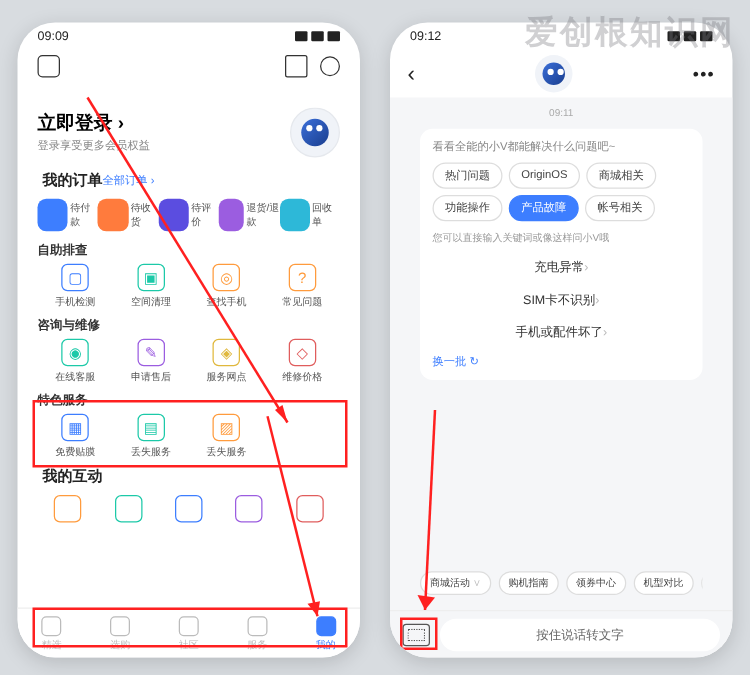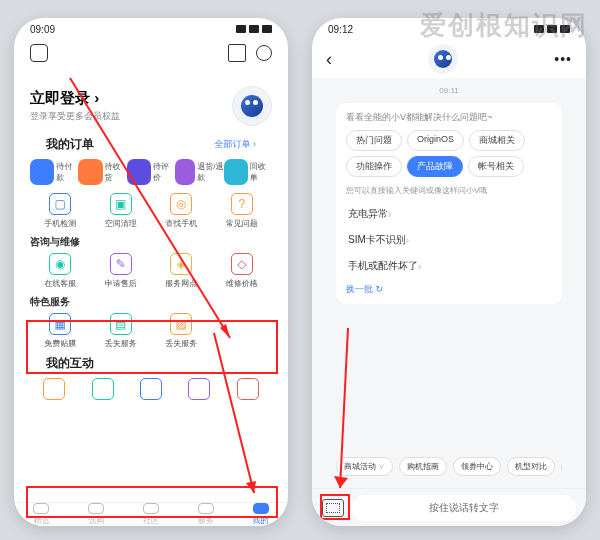--- a/index.html
+++ b/index.html
@@ -20,21 +20,21 @@
 .login-sub{font-size:9px;color:#888}
 .avatar{width:40px;height:40px;border-radius:50%;background:#f0f3f8;display:flex;align-items:center;justify-content:center;border:1px solid #e5e8ed}
 .avatar-inner{width:22px;height:22px;border-radius:50%;background:linear-gradient(135deg,#3b6fd9,#1a3e8e);position:relative}
 .avatar-inner::after{content:"";position:absolute;top:5px;left:4px;width:5px;height:5px;border-radius:50%;background:#fff;box-shadow:8px 0 0 #fff}
 .chips{display:flex;gap:8px;padding:0 16px 10px}
 .chip{background:#f2f4f8;border-radius:12px;padding:5px 10px;font-size:10px;color:#555;display:flex;align-items:center;gap:4px}
 .chip-ico{width:12px;height:12px;border-radius:3px}
 .chip-blue{background:#3d7eff}
 .chip-orange{background:#ff9b3d}
 .section{padding:0 16px}
-.sec-head{display:flex;justify-content:space-between;align-items:center;margin:4px 16px 6px}
+.sec-head{display:flex;align-items:center;margin:4px 4px 6px}
 .sec-title{font-size:12px;font-weight:700;color:#222}
 .sec-link{font-size:9px;color:#3d7eff}
 .order-row{display:flex;justify-content:space-between;margin-bottom:8px}
 .order-item{display:flex;flex-direction:row;align-items:center;gap:2px;width:20%}
 .order-ico{width:26px;height:26px;border-radius:7px;display:flex;align-items:center;justify-content:center}
 .oi1{background:#3d7eff}.oi2{background:#ff7b3d}.oi3{background:#5b4de0}.oi4{background:#9b5de0}.oi5{background:#2db8d8}
 .order-lbl{font-size:8px;color:#555}
 .group-title{font-size:10px;font-weight:600;color:#333;margin:6px 0 4px}
 .grid4{display:flex;justify-content:space-between}
 .grid-item{display:flex;flex-direction:column;align-items:center;gap:3px;width:25%}
@@ -45,21 +45,21 @@
 .gi-purple{border-color:#9b5de0;color:#9b5de0}
 .gi-red{border-color:#e05d5d;color:#e05d5d}
 .gi-yellow{border-color:#e0b83d;color:#e0b83d}
 .grid-lbl{font-size:8px;color:#555}
 .redbox{position:absolute;border:2px solid #ff2020;pointer-events:none}
 .redbox.a{left:12px;top:302px;width:252px;height:54px}
 .redbox.b{left:12px;bottom:8px;width:252px;height:32px}
 .redbox.c{left:8px;bottom:6px;width:30px;height:26px}
 .arrow{position:absolute;pointer-events:none}
 .arrow svg{overflow:visible}
-.tabbar{position:absolute;bottom:0;left:0;right:0;height:24px;background:#fff;display:flex;border-top:1px solid #eee}
+.tabbar{position:absolute;bottom:0;left:0;right:0;height:40px;background:#fff;display:flex;border-top:1px solid #eee}
 .tab{flex:1;display:flex;flex-direction:column;align-items:center;justify-content:center;gap:1px}
 .tab-ico{width:16px;height:16px;border:1.5px solid #bbb;border-radius:4px}
 .tab-lbl{font-size:8px;color:#bbb}
 .tab.active .tab-ico{border-color:#3d7eff;background:#3d7eff}
 .tab.active .tab-lbl{color:#3d7eff}
 .interact-row{display:flex;justify-content:space-around;margin-top:4px}
 .interact-ico{width:22px;height:22px;border:1.5px solid;border-radius:5px}
 
 .chat-top{display:flex;align-items:center;justify-content:space-between;padding:4px 14px}
 .back{font-size:18px;color:#222}
@@ -68,21 +68,21 @@
 .chat-avatar .avatar-inner{width:18px;height:18px}
 .chat-body{flex:1;background:#f5f6f8;padding:8px 24px;overflow:hidden;display:flex;flex-direction:column;gap:8px}
 .time-lbl{text-align:center;font-size:8px;color:#aaa}
 .bubble{background:#fff;border-radius:10px;padding:8px 10px;font-size:10px;color:#333;max-width:90%}
 .bubble2{background:#fff;border-radius:10px;padding:8px 10px}
 .b2-title{font-size:9px;color:#888;margin-bottom:6px}
 .pill-row{display:flex;flex-wrap:wrap;gap:5px}
 .pill{border:1px solid #ddd;border-radius:12px;padding:3px 9px;font-size:9px;color:#444;background:#fff}
 .pill.active{background:#3d7eff;color:#fff;border-color:#3d7eff}
 .b2-sub{font-size:8px;color:#999;margin:8px 0 5px}
-.qrow{display:flex;justify-content:flex-start;align-items:center;padding:6px 2px;font-size:10px;color:#333}
+.qrow{display:flex;justify-content:center;align-items:center;padding:6px 2px;font-size:10px;color:#333}
 .qrow .chev{color:#bbb;font-size:10px}
 .refresh{font-size:9px;color:#3d7eff;margin-top:4px}
 .pill-bar{display:flex;gap:6px;overflow:hidden;padding:4px 0}
 .pill-bar .pill{flex-shrink:0;font-size:8px;padding:3px 7px}
 .input-bar{height:38px;background:#f5f6f8;display:flex;align-items:center;gap:8px;padding:0 10px;border-top:1px solid #eee}
 .kbd-ico{width:22px;height:18px;border:1.5px solid #555;border-radius:3px;position:relative}
 .kbd-ico::after{content:"";position:absolute;inset:3px;border:1px dotted #555;border-radius:1px}
 .voice-btn{flex:1;background:#fff;border-radius:16px;height:26px;display:flex;align-items:center;justify-content:center;font-size:10px;color:#666}
 .scroll-area{position:absolute;top:68px;bottom:40px;left:0;right:0;overflow:hidden;padding-bottom:4px}
 </style>
@@ -145,20 +145,21 @@
               <span class="order-lbl">退货/退款</span>
             </div>
           <div class="order-item">
               <div class="order-ico oi5"></div>
               <span class="order-lbl">回收单</span>
             </div>
         </div>
       </div>
 
       <div class="section">
+        <div class="group-title">自助排查</div>
         <div class="grid4">
           <div class="grid-item">
               <div class="grid-ico gi-blue">▢</div>
               <span class="grid-lbl">手机检测</span>
             </div>
           <div class="grid-item">
               <div class="grid-ico gi-teal">▣</div>
               <span class="grid-lbl">空间清理</span>
             </div>
           <div class="grid-item">

